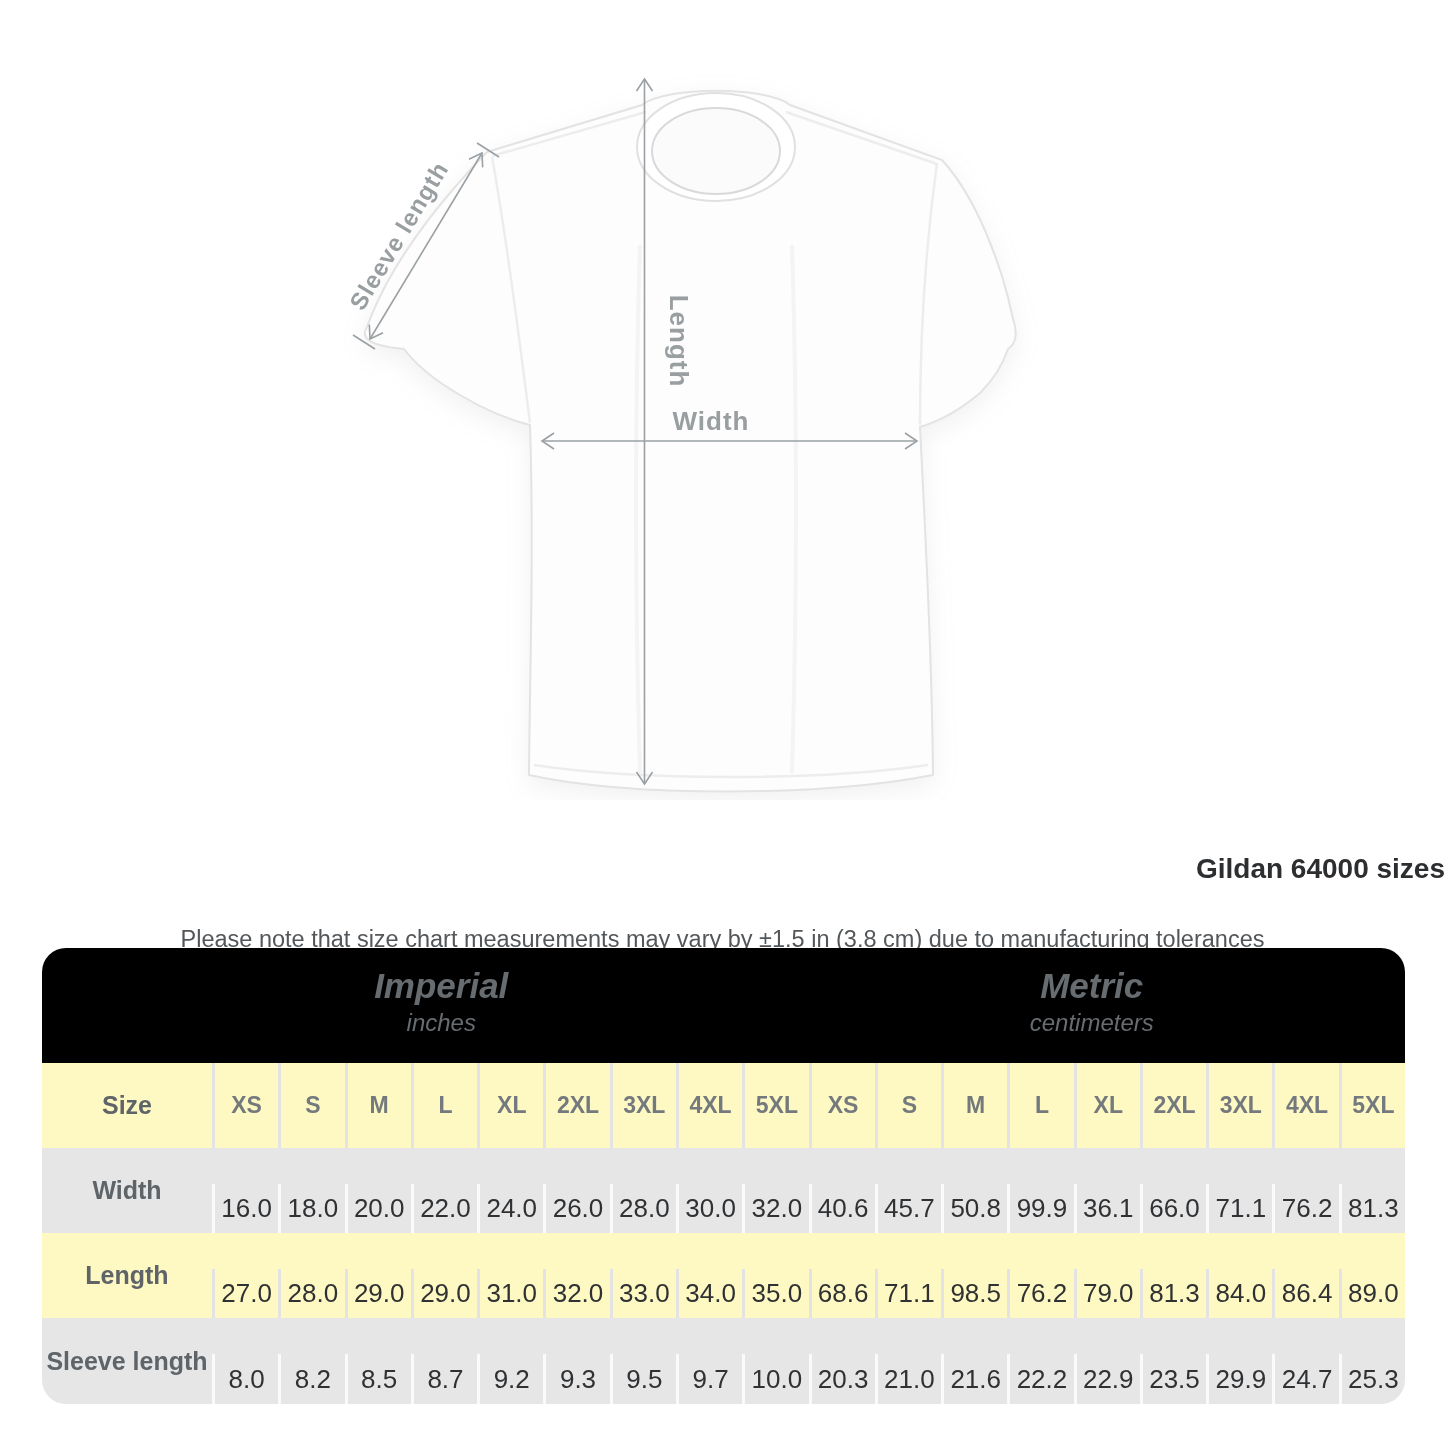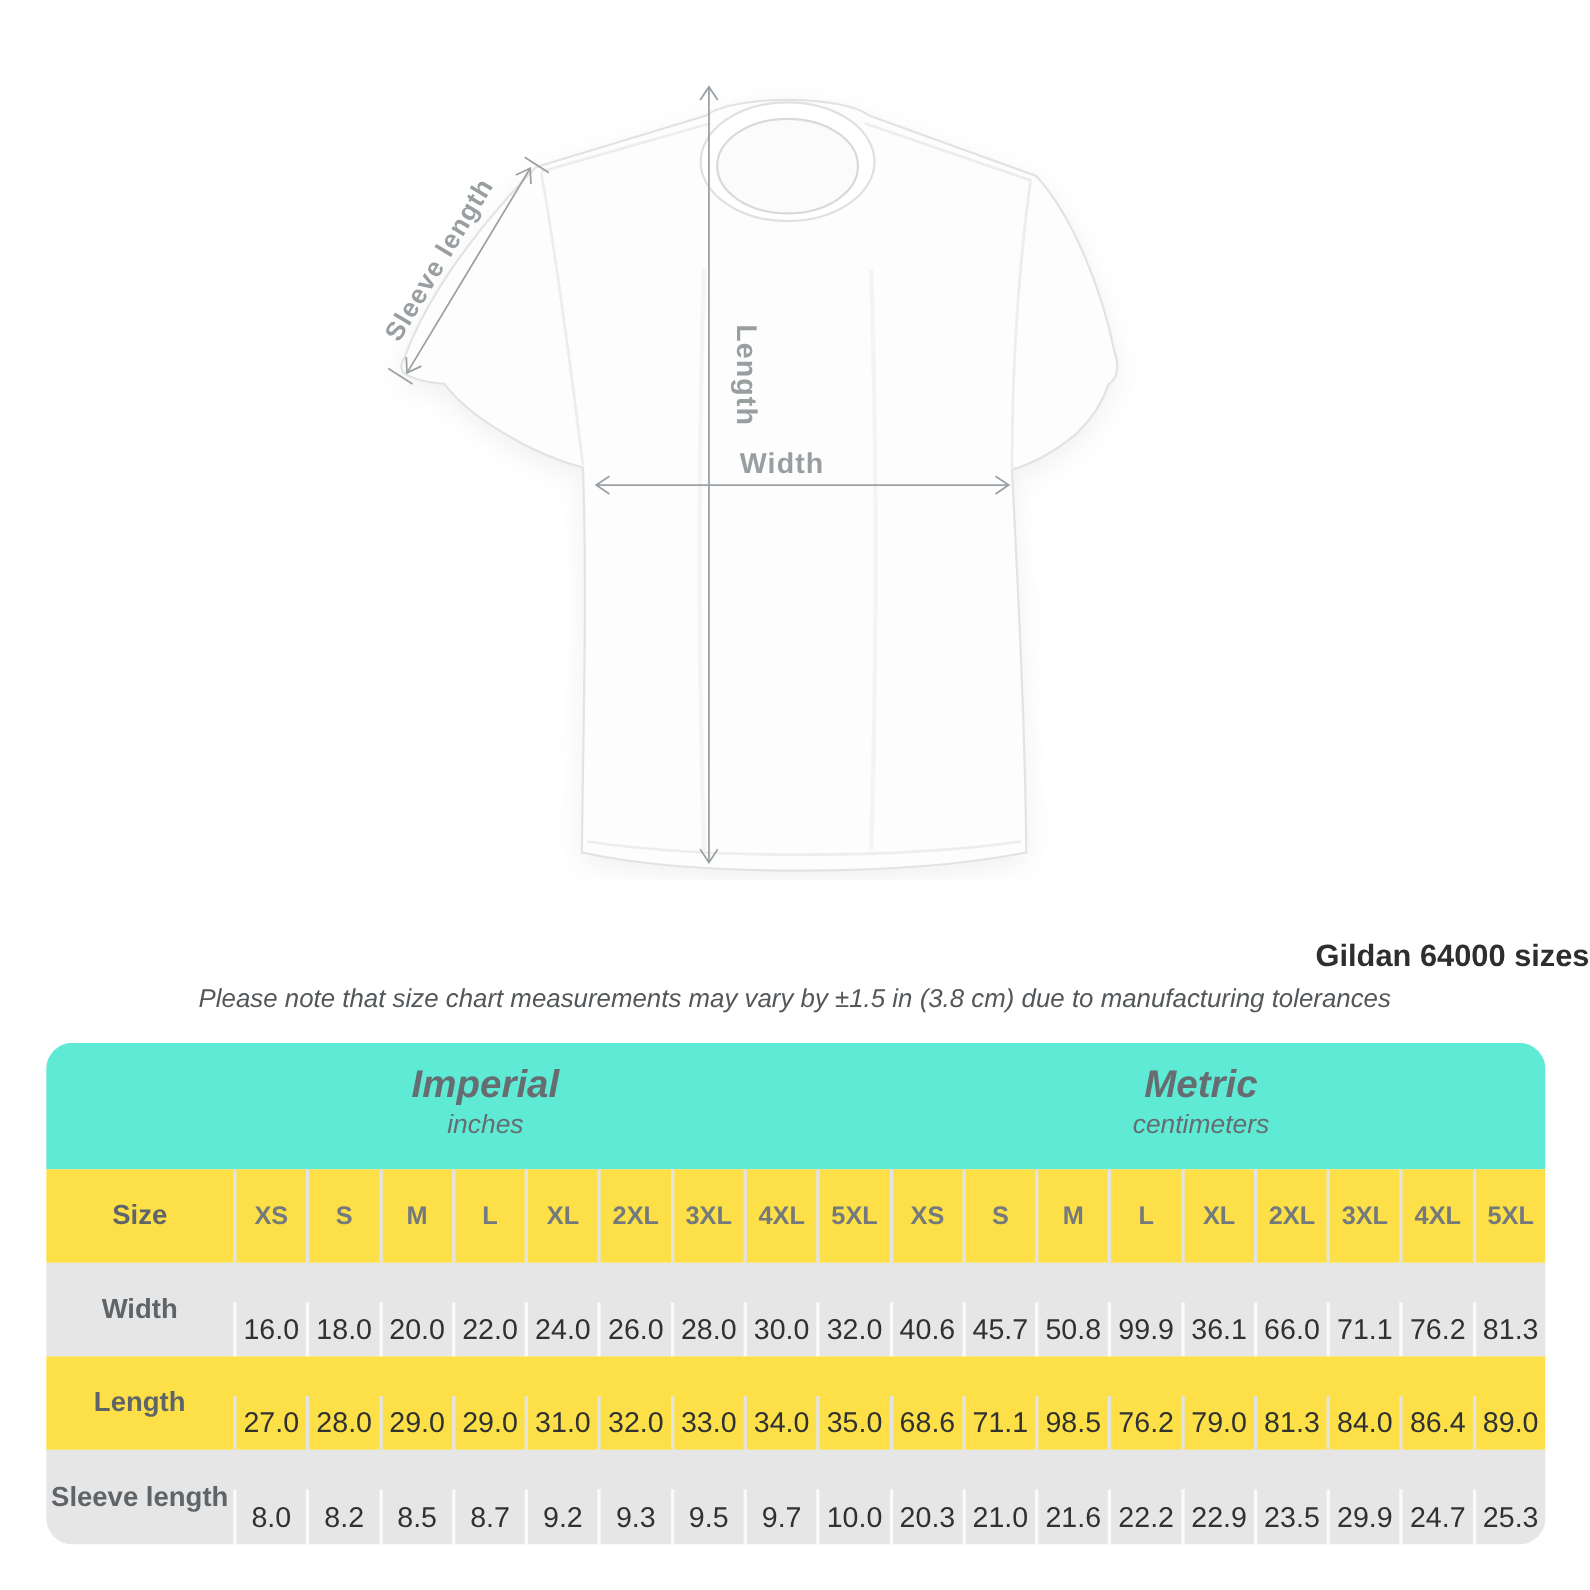--- a/index.html
+++ b/index.html
@@ -14,36 +14,36 @@
   .shirt-line{fill:none;stroke:#ededee;stroke-width:2.5;}
   .shirt-crease{fill:none;stroke:#f4f4f5;stroke-width:4;}
   .collar-outer{fill:#ffffff;stroke:#e0e0e1;stroke-width:2;}
   .collar-inner{fill:#fbfbfc;stroke:#d9d9db;stroke-width:2;}
   .dim-line{stroke:#9aa0a4;stroke-width:1.6;fill:none;}
   .dim-label{fill:#999ea1;font-weight:bold;font-size:26px;letter-spacing:1px;}
   .dim-label-sm{fill:#999ea1;font-weight:bold;font-size:24px;letter-spacing:1px;}
   
   .title{position:absolute;left:0;top:848px;width:100%;text-align:right;
     font-size:28px;line-height:42px;font-weight:bold;color:#2c2e30;}
-  .subtitle{position:absolute;left:0;top:893px;width:100%;text-align:center;
-    font-style:italic;font-size:23.5px;line-height:28px;color:#53575a;}
+  .subtitle{position:absolute;left:0;top:925px;width:100%;text-align:center;
+    font-size:23.5px;line-height:28px;color:#53575a;}
   
   .table{position:absolute;left:42px;top:948px;width:1363px;height:456px;
     border-radius:24px;overflow:hidden;background:#ffffff;}
   .band{display:grid;grid-template-columns:170px repeat(18,1fr);height:115px;
-    background:#5eead4;}
+    background:#000000;}
   .band-group{text-align:center;}
   .g-imperial{grid-column:1 / span 10;padding-left:32px;}
   .g-metric{grid-column:11 / span 9;padding-right:30px;}
   .g-name{margin-top:18px;font-size:35px;line-height:40px;font-weight:bold;
     font-style:italic;color:#666c70;}
   .g-unit{font-size:24px;line-height:34px;font-style:italic;color:#666c70;}
   .row{display:grid;grid-template-columns:170px repeat(18,1fr);height:85px;}
   .row.last{height:86px;}
-  .row.white{background:#fde047;}
+  .row.white{background:#fef9c3;}
   .row.gray{background:#e6e6e7;}
   .rlabel{display:flex;align-items:center;justify-content:center;
     font-weight:bold;font-size:25px;color:#5e6468;}
   .cell{display:flex;align-items:center;justify-content:center;
     border-left:3px solid transparent;}
   .row.white .cell{border-left-color:#e3e3e4;}
   .row.gray .cell{border-left-color:#fafafa;}
   .size-head{font-weight:bold;font-size:23px;color:#74797d;}
   .val{font-size:26px;color:#2f3133;margin-top:36px;}
 </style>

